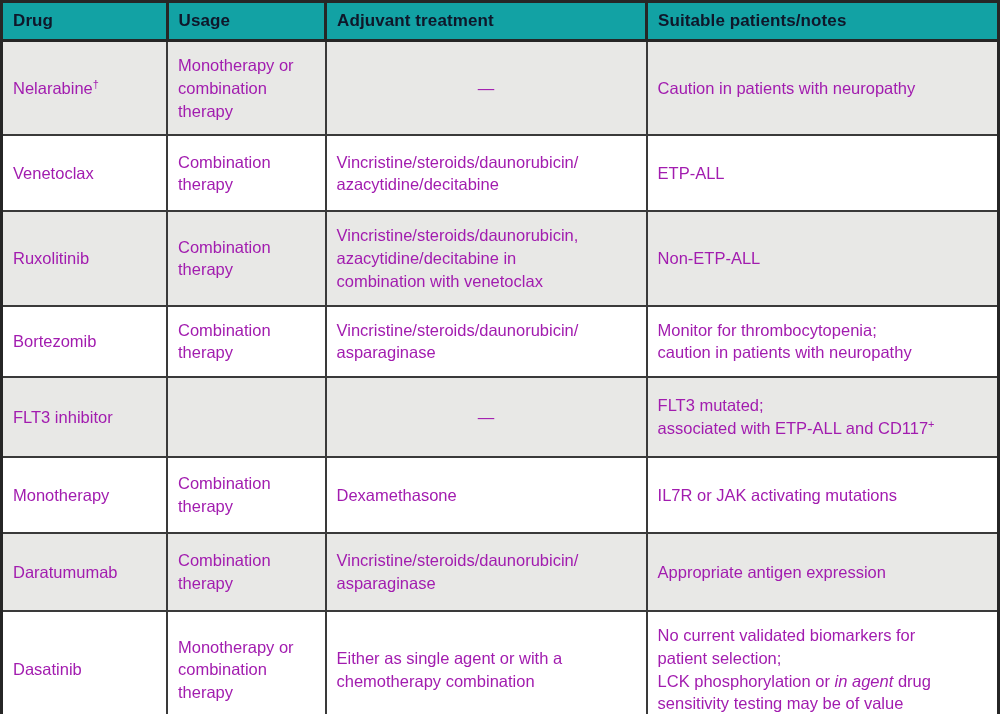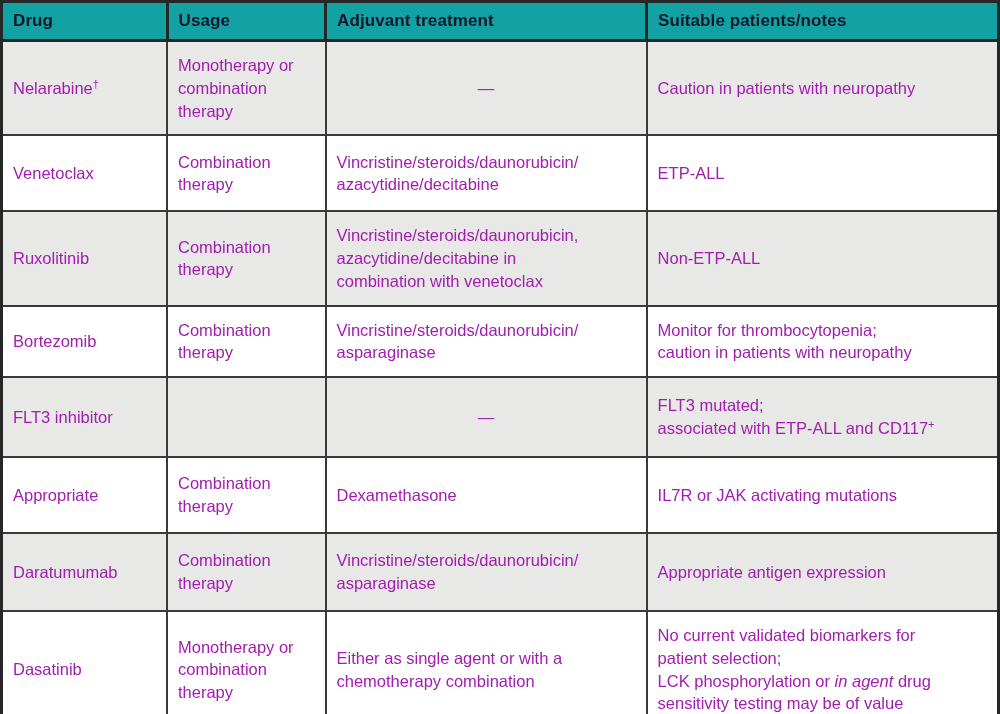--- a/index.html
+++ b/index.html
@@ -127,21 +127,21 @@
 caution in patients with neuropathy</td>
         </tr>
         <tr class="shaded">
           <td>FLT3 inhibitor</td>
           <td></td>
           <td style="text-align: center;">—</td>
           <td>FLT3 mutated;
 associated with ETP-ALL and CD117<sup>+</sup></td>
         </tr>
         <tr>
-          <td>Appropriate</td>
+          <td>Monotherapy</td>
           <td>Combination
 therapy</td>
           <td>Dexamethasone</td>
           <td>IL7R or JAK activating mutations</td>
         </tr>
         <tr class="shaded">
           <td>Daratumumab</td>
           <td>Combination
 therapy</td>
           <td>Vincristine/steroids/daunorubicin/

